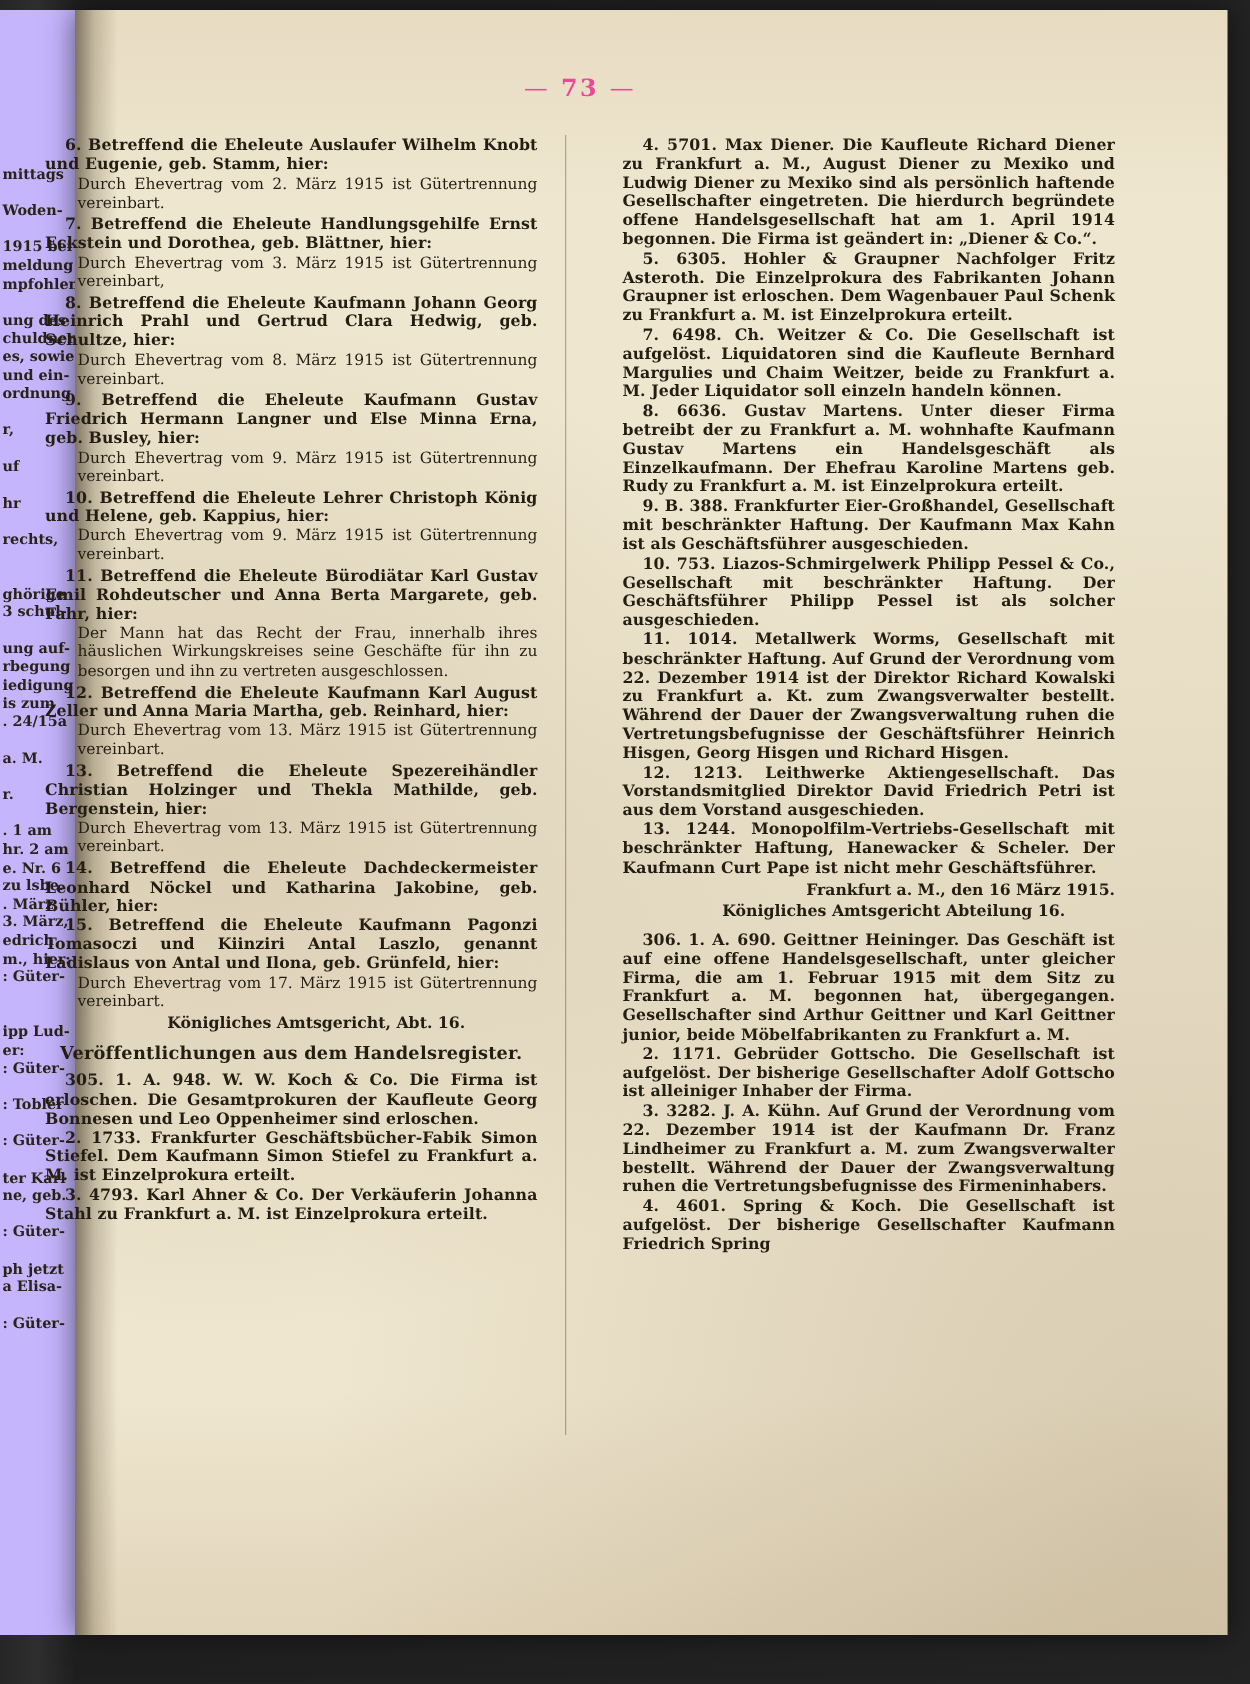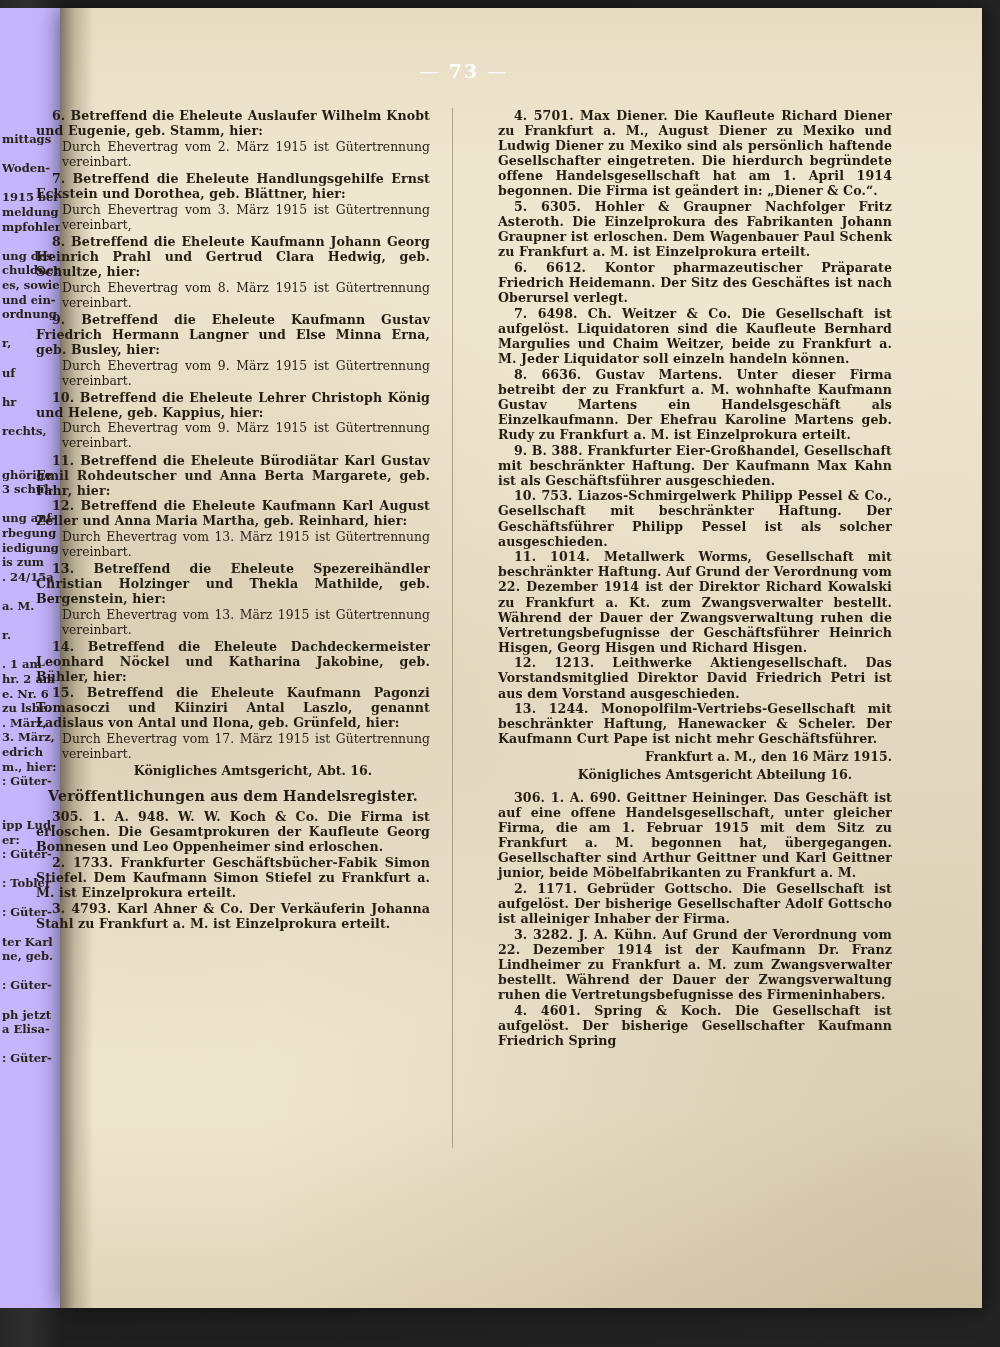--- a/index.html
+++ b/index.html
@@ -82,21 +82,21 @@
     left: 36px;
     top: 60px;
     width: 856px;
     height: 1180px;
   }
   .page-number {
     text-align: center;
     font-size: 19px;
     font-weight: 700;
     letter-spacing: 2px;
-    color: #ffffff;
+    color: #ec4899;
     margin-bottom: 26px;
     font-family: "DejaVu Serif", serif;
   }
   .page-number .dash { font-weight: 400; }
 
   .cols {
     position: relative;
     display: flex;
     gap: 12px;
   }
@@ -254,20 +254,21 @@
             <p class="indent">Durch Ehevertrag vom 2. März 1915 ist Gütertrennung vereinbart.</p>
             <p class="para">7. Betreffend die Eheleute Handlungsgehilfe Ernst Eckstein und Dorothea, geb. Blättner, hier:</p>
             <p class="indent">Durch Ehevertrag vom 3. März 1915 ist Gütertrennung vereinbart,</p>
             <p class="para">8. Betreffend die Eheleute Kaufmann Johann Georg Heinrich Prahl und Gertrud Clara Hedwig, geb. Schultze, hier:</p>
             <p class="indent">Durch Ehevertrag vom 8. März 1915 ist Gütertrennung vereinbart.</p>
             <p class="para">9. Betreffend die Eheleute Kaufmann Gustav Friedrich Hermann Langner und Else Minna Erna, geb. Busley, hier:</p>
             <p class="indent">Durch Ehevertrag vom 9. März 1915 ist Gütertrennung vereinbart.</p>
             <p class="para">10. Betreffend die Eheleute Lehrer Christoph König und Helene, geb. Kappius, hier:</p>
             <p class="indent">Durch Ehevertrag vom 9. März 1915 ist Gütertrennung vereinbart.</p>
             <p class="para">11. Betreffend die Eheleute Bürodiätar Karl Gustav Emil Rohdeutscher und Anna Berta Margarete, geb. Fahr, hier:</p>
+            <p class="indent">Der Mann hat das Recht der Frau, innerhalb ihres häuslichen Wirkungskreises seine Geschäfte für ihn zu besorgen und ihn zu vertreten ausgeschlossen.</p>
             <p class="para">12. Betreffend die Eheleute Kaufmann Karl August Zeller und Anna Maria Martha, geb. Reinhard, hier:</p>
             <p class="indent">Durch Ehevertrag vom 13. März 1915 ist Gütertrennung vereinbart.</p>
             <p class="para">13. Betreffend die Eheleute Spezereihändler Christian Holzinger und Thekla Mathilde, geb. Bergenstein, hier:</p>
             <p class="indent">Durch Ehevertrag vom 13. März 1915 ist Gütertrennung vereinbart.</p>
             <p class="para">14. Betreffend die Eheleute Dachdeckermeister Leonhard Nöckel und Katharina Jakobine, geb. Bühler, hier:</p>
             <p class="para">15. Betreffend die Eheleute Kaufmann Pagonzi Tomasoczi und Kiinziri Antal Laszlo, genannt Ladislaus von Antal und Ilona, geb. Grünfeld, hier:</p>
             <p class="indent">Durch Ehevertrag vom 17. März 1915 ist Gütertrennung vereinbart.</p>
             <p class="sign-right">Königliches Amtsgericht, Abt. 16.</p>
           </div>
         <h2 class="section-head">Veröffentlichungen aus dem Handelsregister.</h2>
@@ -275,21 +276,20 @@
             <p class="para">305. 1. A. 948. W. W. Koch &amp; Co. Die Firma ist erloschen. Die Gesamtprokuren der Kaufleute Georg Bonnesen und Leo Oppenheimer sind erloschen.</p>
             <p class="para">2. 1733. Frankfurter Geschäftsbücher-Fabik Simon Stiefel. Dem Kaufmann Simon Stiefel zu Frankfurt a. M. ist Einzelprokura erteilt.</p>
             <p class="para">3. 4793. Karl Ahner &amp; Co. Der Verkäuferin Johanna Stahl zu Frankfurt a. M. ist Einzelprokura erteilt.</p>
           </div>
       </div>
 
       <div class="col right">
         <div id="right-col-1">
             <p class="para">4. 5701. Max Diener. Die Kaufleute Richard Diener zu Frankfurt a. M., August Diener zu Mexiko und Ludwig Diener zu Mexiko sind als persönlich haftende Gesellschafter eingetreten. Die hierdurch begründete offene Handelsgesellschaft hat am 1. April 1914 begonnen. Die Firma ist geändert in: „Diener &amp; Co.“.</p>
             <p class="para">5. 6305. Hohler &amp; Graupner Nachfolger Fritz Asteroth. Die Einzelprokura des Fabrikanten Johann Graupner ist erloschen. Dem Wagenbauer Paul Schenk zu Frankfurt a. M. ist Einzelprokura erteilt.</p>
-            <p class="para">6. 6612. Kontor pharmazeutischer Präparate Friedrich Heidemann. Der Sitz des Geschäftes ist nach Oberursel verlegt.</p>
             <p class="para">7. 6498. Ch. Weitzer &amp; Co. Die Gesellschaft ist aufgelöst. Liquidatoren sind die Kaufleute Bernhard Margulies und Chaim Weitzer, beide zu Frankfurt a. M. Jeder Liquidator soll einzeln handeln können.</p>
             <p class="para">8. 6636. Gustav Martens. Unter dieser Firma betreibt der zu Frankfurt a. M. wohnhafte Kaufmann Gustav Martens ein Handelsgeschäft als Einzelkaufmann. Der Ehefrau Karoline Martens geb. Rudy zu Frankfurt a. M. ist Einzelprokura erteilt.</p>
             <p class="para">9. B. 388. Frankfurter Eier-Großhandel, Gesellschaft mit beschränkter Haftung. Der Kaufmann Max Kahn ist als Geschäftsführer ausgeschieden.</p>
             <p class="para">10. 753. Liazos-Schmirgelwerk Philipp Pessel &amp; Co., Gesellschaft mit beschränkter Haftung. Der Geschäftsführer Philipp Pessel ist als solcher ausgeschieden.</p>
             <p class="para">11. 1014. Metallwerk Worms, Gesellschaft mit beschränkter Haftung. Auf Grund der Verordnung vom 22. Dezember 1914 ist der Direktor Richard Kowalski zu Frankfurt a. Kt. zum Zwangsverwalter bestellt. Während der Dauer der Zwangsverwaltung ruhen die Vertretungsbefugnisse der Geschäftsführer Heinrich Hisgen, Georg Hisgen und Richard Hisgen.</p>
             <p class="para">12. 1213. Leithwerke Aktiengesellschaft. Das Vorstandsmitglied Direktor David Friedrich Petri ist aus dem Vorstand ausgeschieden.</p>
             <p class="para">13. 1244. Monopolfilm-Vertriebs-Gesellschaft mit beschränkter Haftung, Hanewacker &amp; Scheler. Der Kaufmann Curt Pape ist nicht mehr Geschäftsführer.</p>
             <p class="sign">Frankfurt a. M., den 16 März 1915.</p>
             <p class="sign-right">Königliches Amtsgericht Abteilung 16.</p>
             <p class="para">306. 1. A. 690. Geittner Heininger. Das Geschäft ist auf eine offene Handelsgesellschaft, unter gleicher Firma, die am 1. Februar 1915 mit dem Sitz zu Frankfurt a. M. begonnen hat, übergegangen. Gesellschafter sind Arthur Geittner und Karl Geittner junior, beide Möbelfabrikanten zu Frankfurt a. M.</p>

